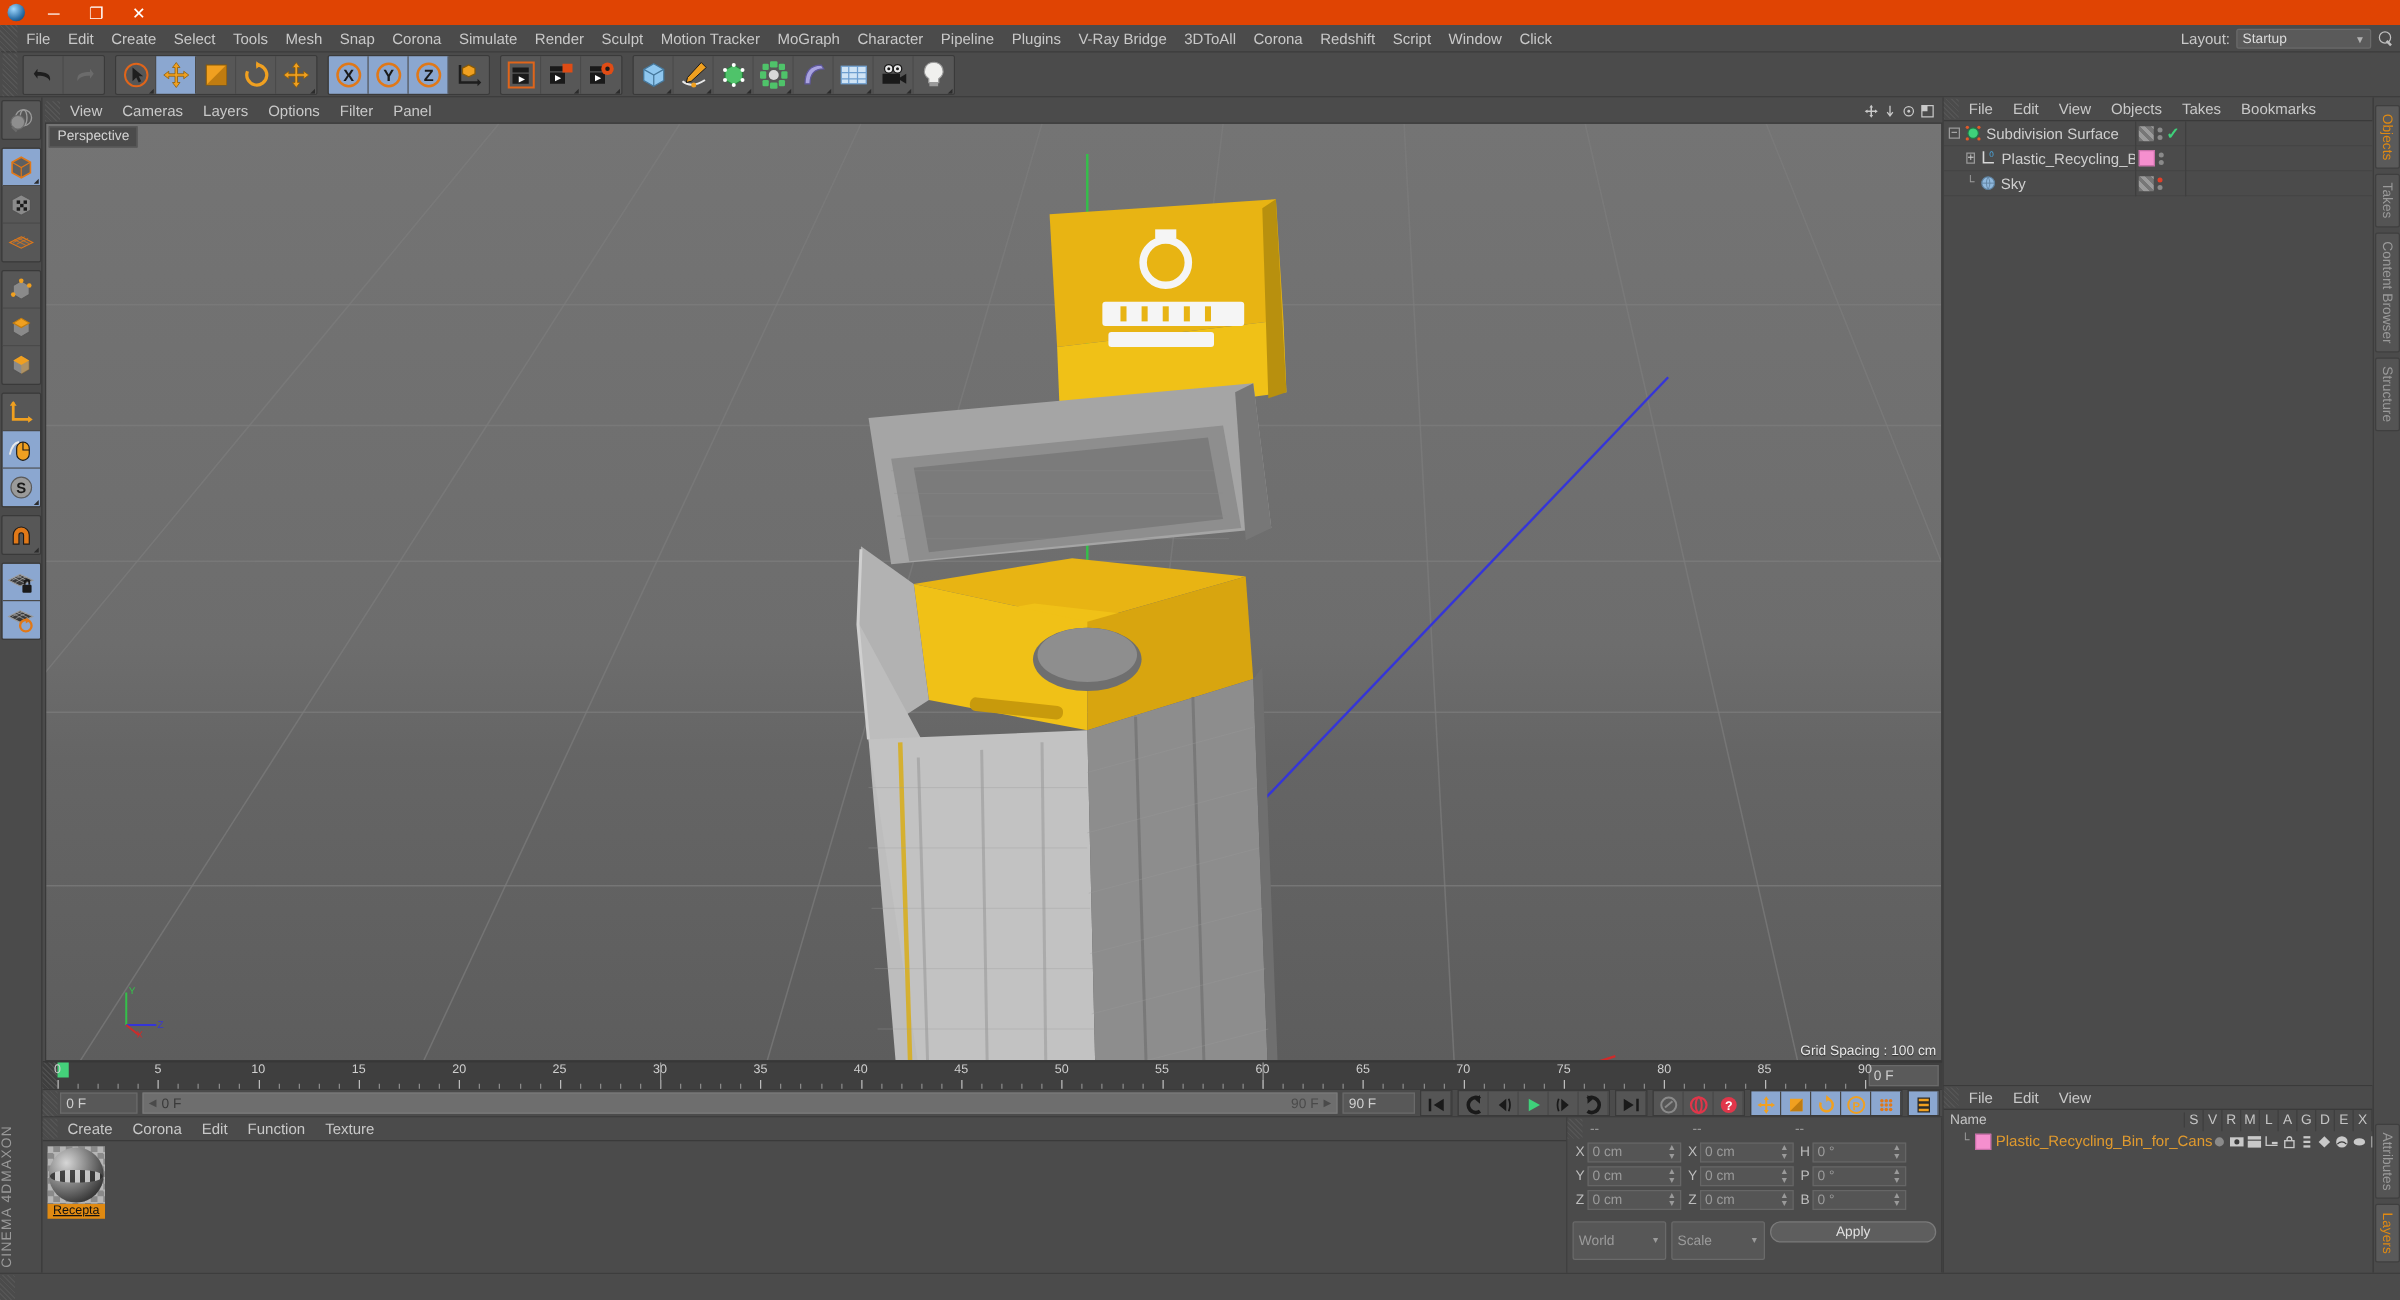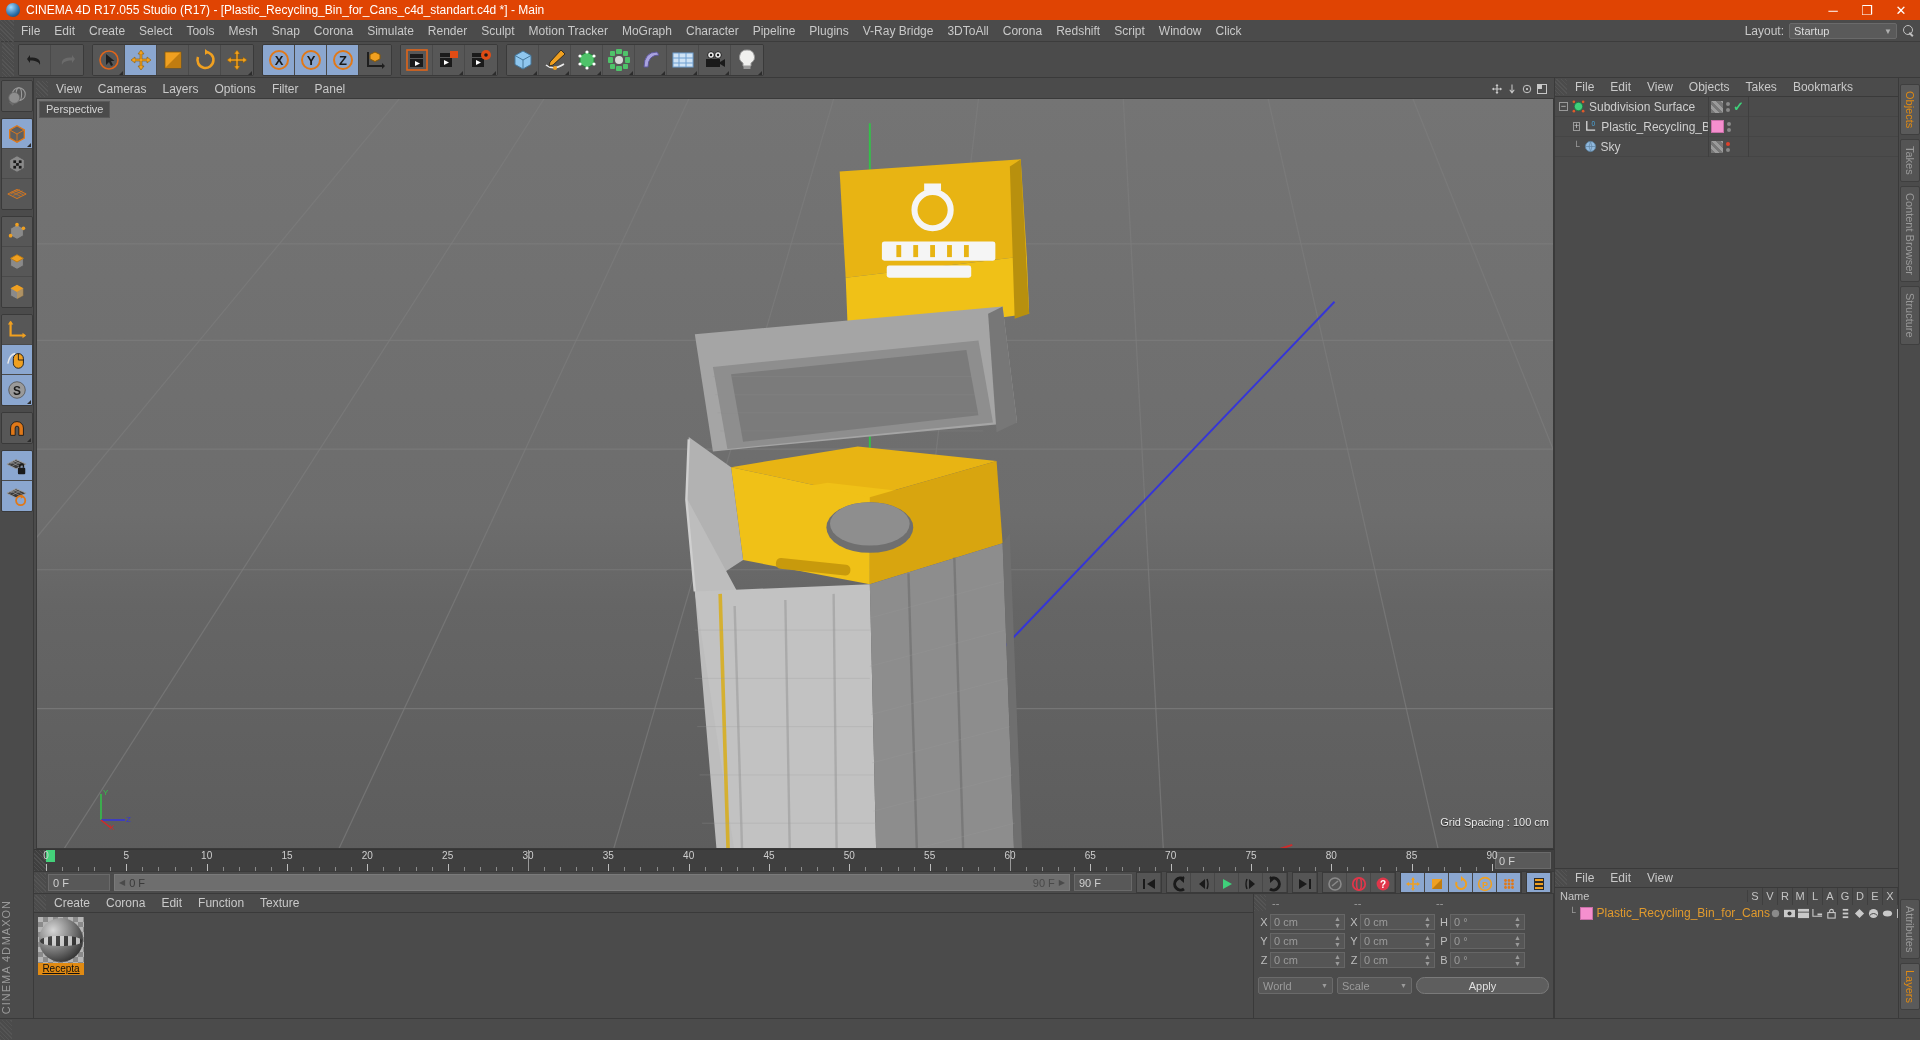--- a/index.html
+++ b/index.html
@@ -81,21 +81,21 @@
   .vpmenu-item{ padding:0 8px; font-size:12px; line-height:18px; color:#c9c9c9;}
   .vpmenu-right{ margin-left:auto; display:flex; gap:3px; padding-right:6px; align-items:center;}
   .vpicon{ width:12px; height:12px; }
 
   .viewport { flex:1; position:relative; overflow:hidden;
     background:linear-gradient(#6e6e6e 0%, #6a6a6a 45%, #646464 55%, #5a5a5a 100%);
     border:1px solid #3a3a3a; }
   .vp-label { position:absolute; left:2px; top:2px; background:#4b4b4b; color:#d5d5d5;
     font-size:11px; padding:1px 6px 2px; border:1px solid #5a5a5a; z-index:5;}
   .gridsvg{ position:absolute; inset:0; }
-  .grid-spacing { position:absolute; right:4px; bottom:20px; font-size:11px; color:#e8e8e8;
+  .grid-spacing { position:absolute; right:4px; bottom:1px; font-size:11px; color:#e8e8e8;
     text-shadow:0 1px 1px rgba(0,0,0,.6); z-index:5;}
   .axis-gizmo { position:absolute; left:56px; bottom:18px; z-index:5;}
 
   
   .timeline { height:22px; background:#3f3f3f; display:flex; align-items:stretch;
     border-top:1px solid #353535;}
   .timeline .grip{ width:12px; background:repeating-linear-gradient(45deg,#5e5e5e 0 1px,transparent 1px 3px); opacity:.5;}
   .ruler{ flex:1; position:relative; background:#3f3f3f; }
   .ruler .green{ position:absolute; left:0; top:0; width:9px; height:12px; background:#44d17a;}
   .ruler .tick{ position:absolute; bottom:0; width:1px; background:#8a8a8a;}
@@ -142,21 +142,21 @@
   .coord-head{ height:18px; display:flex; align-items:center; font-size:11px; color:#9e9e9e;}
   .coord-head .grip{ width:12px; height:16px; background:repeating-linear-gradient(45deg,#5e5e5e 0 1px,transparent 1px 3px); opacity:.5; margin-right:6px;}
   .coord-head span{ width:82px; }
   .coord-grid{ padding:2px 4px 4px 4px; }
   .crow{ display:flex; align-items:center; margin-bottom:3px; }
   .clab{ width:12px; font-size:11px; color:#bdbdbd; text-align:center;}
   .cfield{ width:75px; height:16px; background:#555; border:1px solid #666; display:flex;
      align-items:center; padding:0 3px; font-size:11px; color:#9b9b9b; margin-right:3px; position:relative;}
   .cfield .spin{ margin-left:auto; font-size:7px; color:#9a9a9a; line-height:7px;}
   .crow2{ display:flex; gap:4px; padding:2px 4px;}
-  .csel{ width:75px; height:17px; background:#575757; border:1px solid #6a6a6a; border-radius:2px;
+  .csel{ width:75px; height:31px; background:#575757; border:1px solid #6a6a6a; border-radius:2px;
      display:flex; align-items:center; padding:0 4px; font-size:11px; color:#9b9b9b;}
   .csel .caret{ margin-left:auto; font-size:7px;}
   .capply{ flex:1; height:17px; background:#5e5e5e; border:1px solid #7a7a7a; border-radius:9px;
      display:flex; align-items:center; justify-content:center; font-size:11px; color:#e0e0e0;}
 
   
   .rightcol{ width:344px; display:flex; flex-direction:column; background:#4b4b4b;
     border-left:1px solid #3a3a3a;}
   .om{ flex:1; display:flex; flex-direction:column; min-height:0;}
   .om-list{ flex:1; background:#4b4b4b; border-top:1px solid #3a3a3a; overflow:hidden; position:relative;}
@@ -198,21 +198,20 @@
     display:flex; align-items:center; font-size:12px; color:#c9c9c9;}
   .statusbar .grip{ width:12px; height:20px; background:repeating-linear-gradient(45deg,#5e5e5e 0 1px,transparent 1px 3px); opacity:.5; margin-right:8px;}
 
   .rightwrap{ display:flex; }
 </style>
 </head>
 <body>
 
 <div class="titlebar">
   <div class="tb-logo"></div>
-  <div class="tb-title">CINEMA 4D R17.055 Studio (R17) - [Plastic_Recycling_Bin_for_Cans_c4d_standart.c4d *] - Main</div>
   <div class="tb-btns">
     <div class="tb-btn">─</div>
     <div class="tb-btn">❐</div>
     <div class="tb-btn close">✕</div>
   </div>
 </div>
 
 <div class="menubar">
   <div class="grip"></div>
   <div id="menu-items" style="display:flex">

